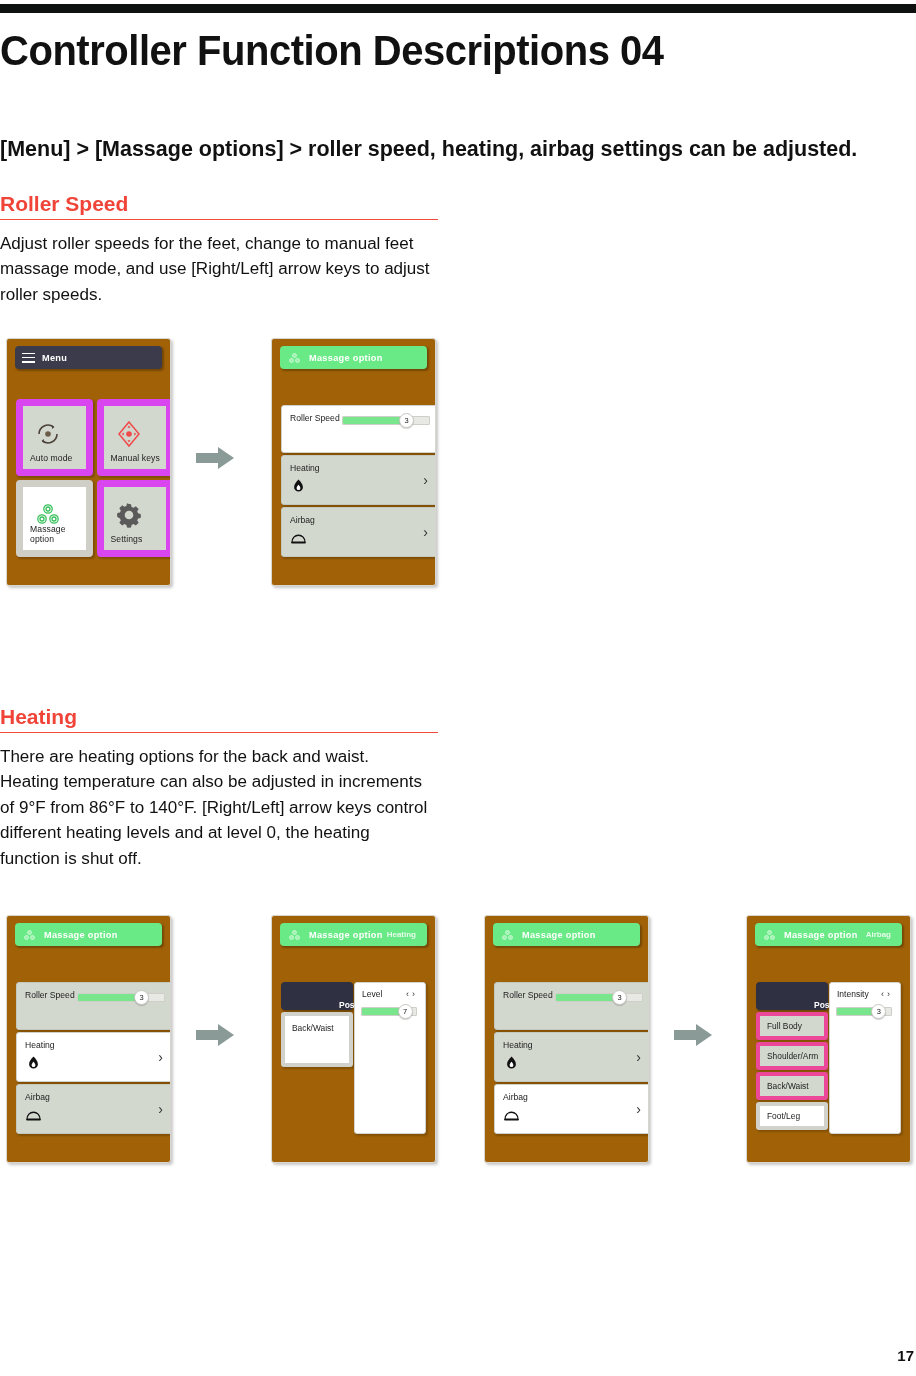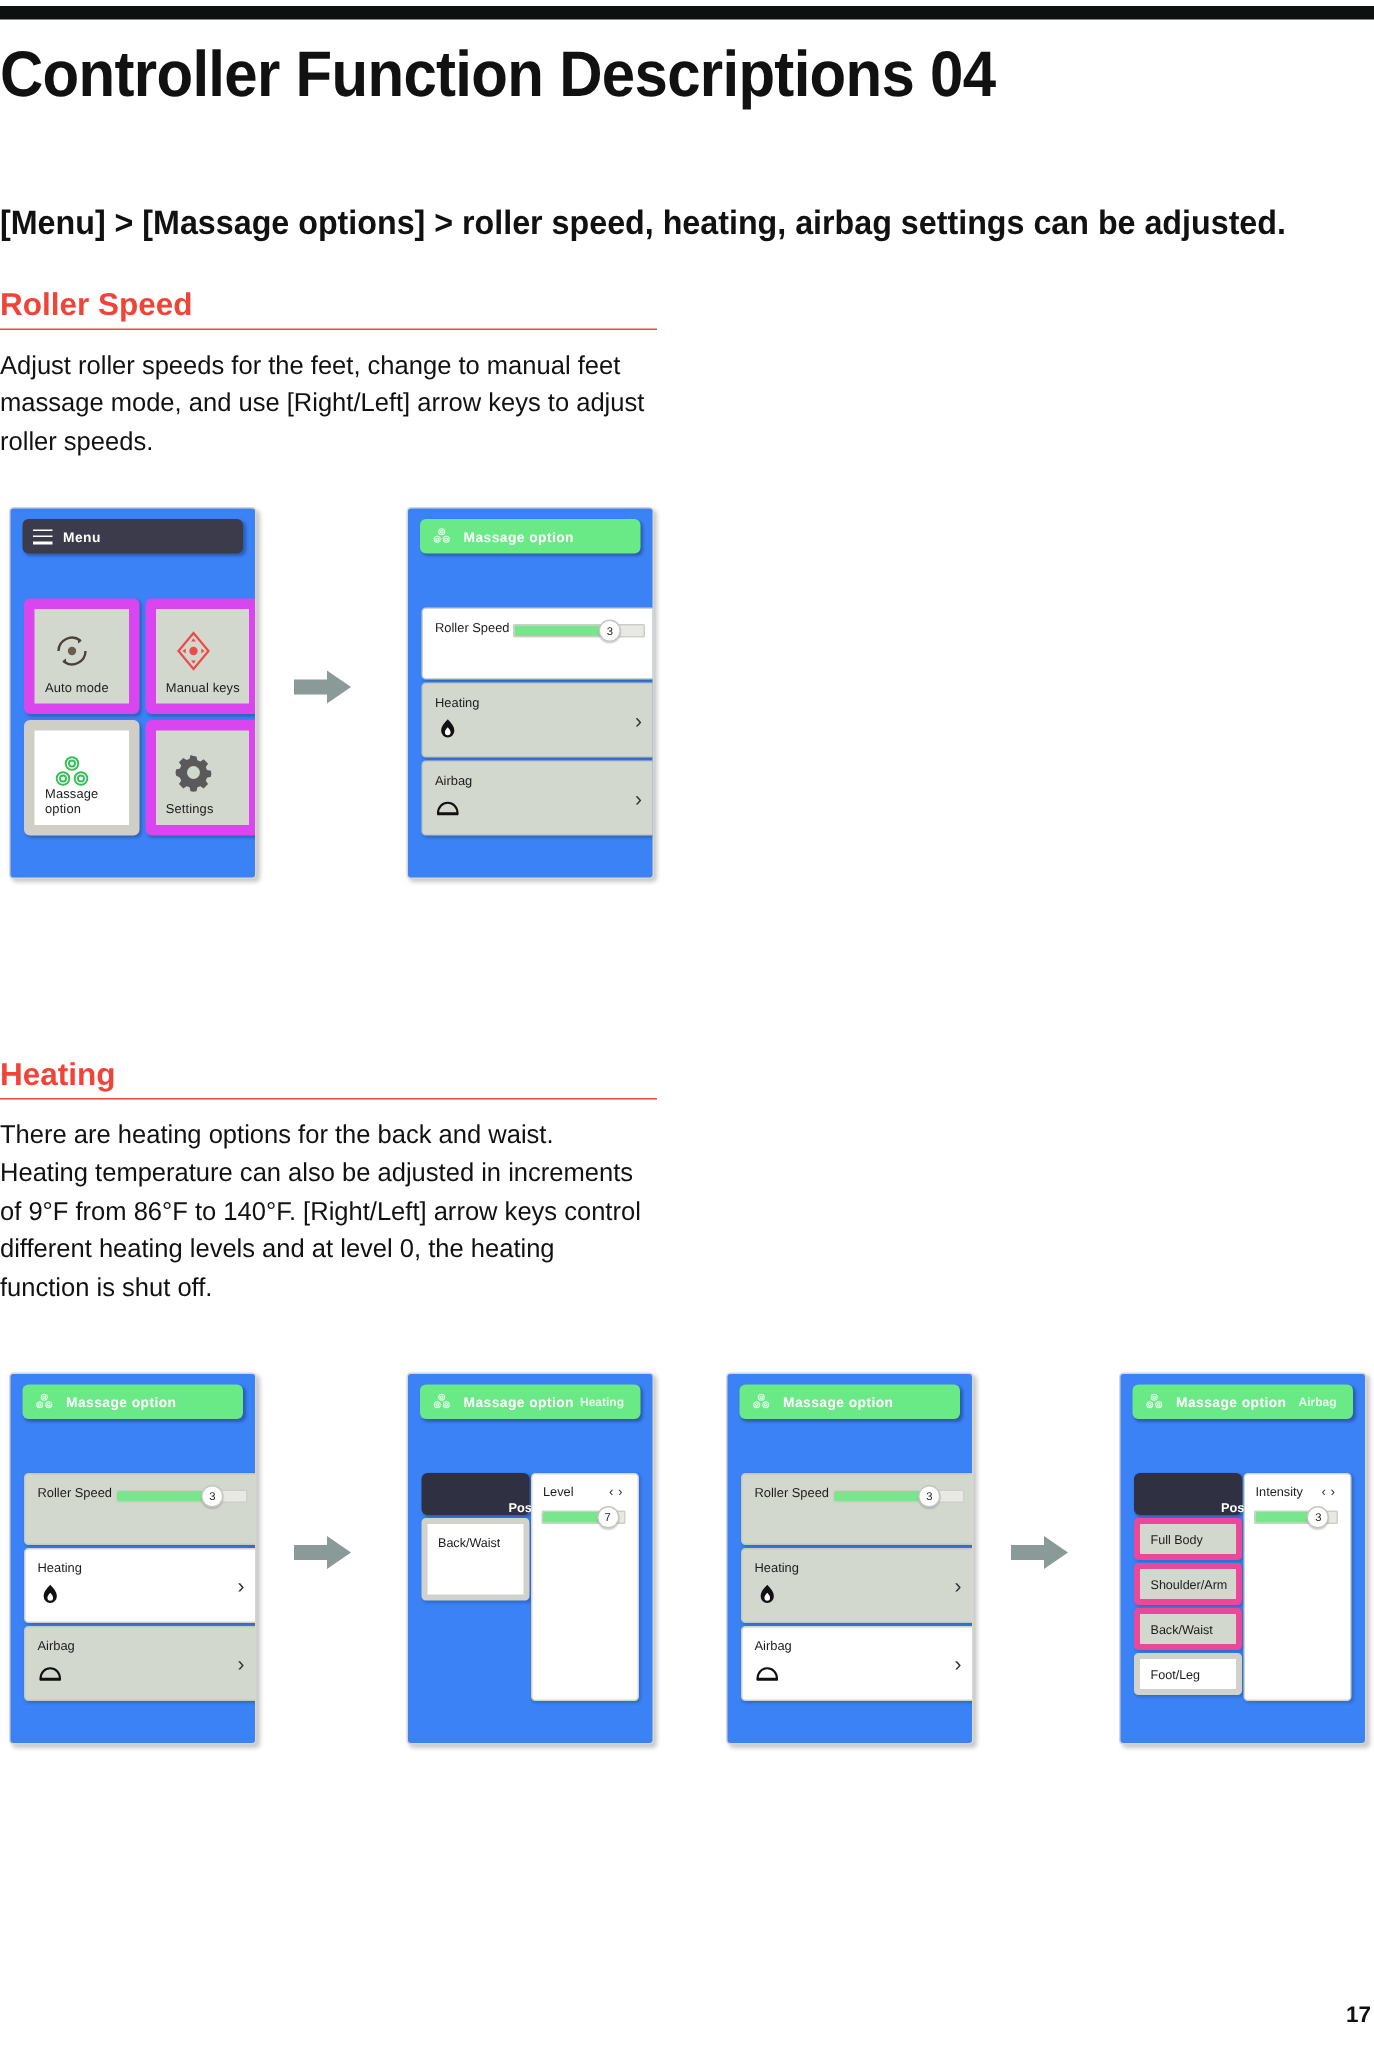--- a/index.html
+++ b/index.html
@@ -46,21 +46,21 @@
     transform: scaleX(0.985); transform-origin: left top;
   }
 
   #sec-roller { left: 0; top: 192px; width: 438px; }
   #sec-heating { left: 0; top: 705px; width: 438px; }
   #sec-airbags { left: 477px; top: 705px; width: 439px; }
 
   
   .device {
     position: absolute;
-    background: #3b82f6;
+    background: #a16207;
     border: 1px solid #d9d6cf;
     border-radius: 3px;
     box-shadow: 2px 2px 3px rgba(0,0,0,0.22);
     overflow: hidden;
   }
   .dev-header {
     position: absolute; left: 8px; right: 8px; top: 7px;
     height: 23px; border-radius: 4px;
     display: flex; align-items: center;
     box-shadow: 1.5px 1.5px 2px rgba(0,0,0,0.28);
@@ -183,21 +183,21 @@
     font-size: 8.5px; color: #1c1c1c;
   }
   .lvl-arrows { margin-left: auto; font-size: 9px; color: #333; letter-spacing: 3px; }
   .lvl-slider { position: relative; margin: 7px 8px 0 6px; height: 11px; }
 
   
   .flow-arrow { position: absolute; width: 40px; height: 26px; }
   .flow-arrow svg { width: 100%; height: 100%; display: block; }
 
   .page-number {
-    position: absolute; right: 2px; bottom: 24px;
+    position: absolute; right: 2px; bottom: 12px;
     font-size: 15px; font-weight: 700; color: #111;
   }
 </style>
 </head>
 <body>
 
 <div class="page">
 
   <div class="top-bar"></div>
 

